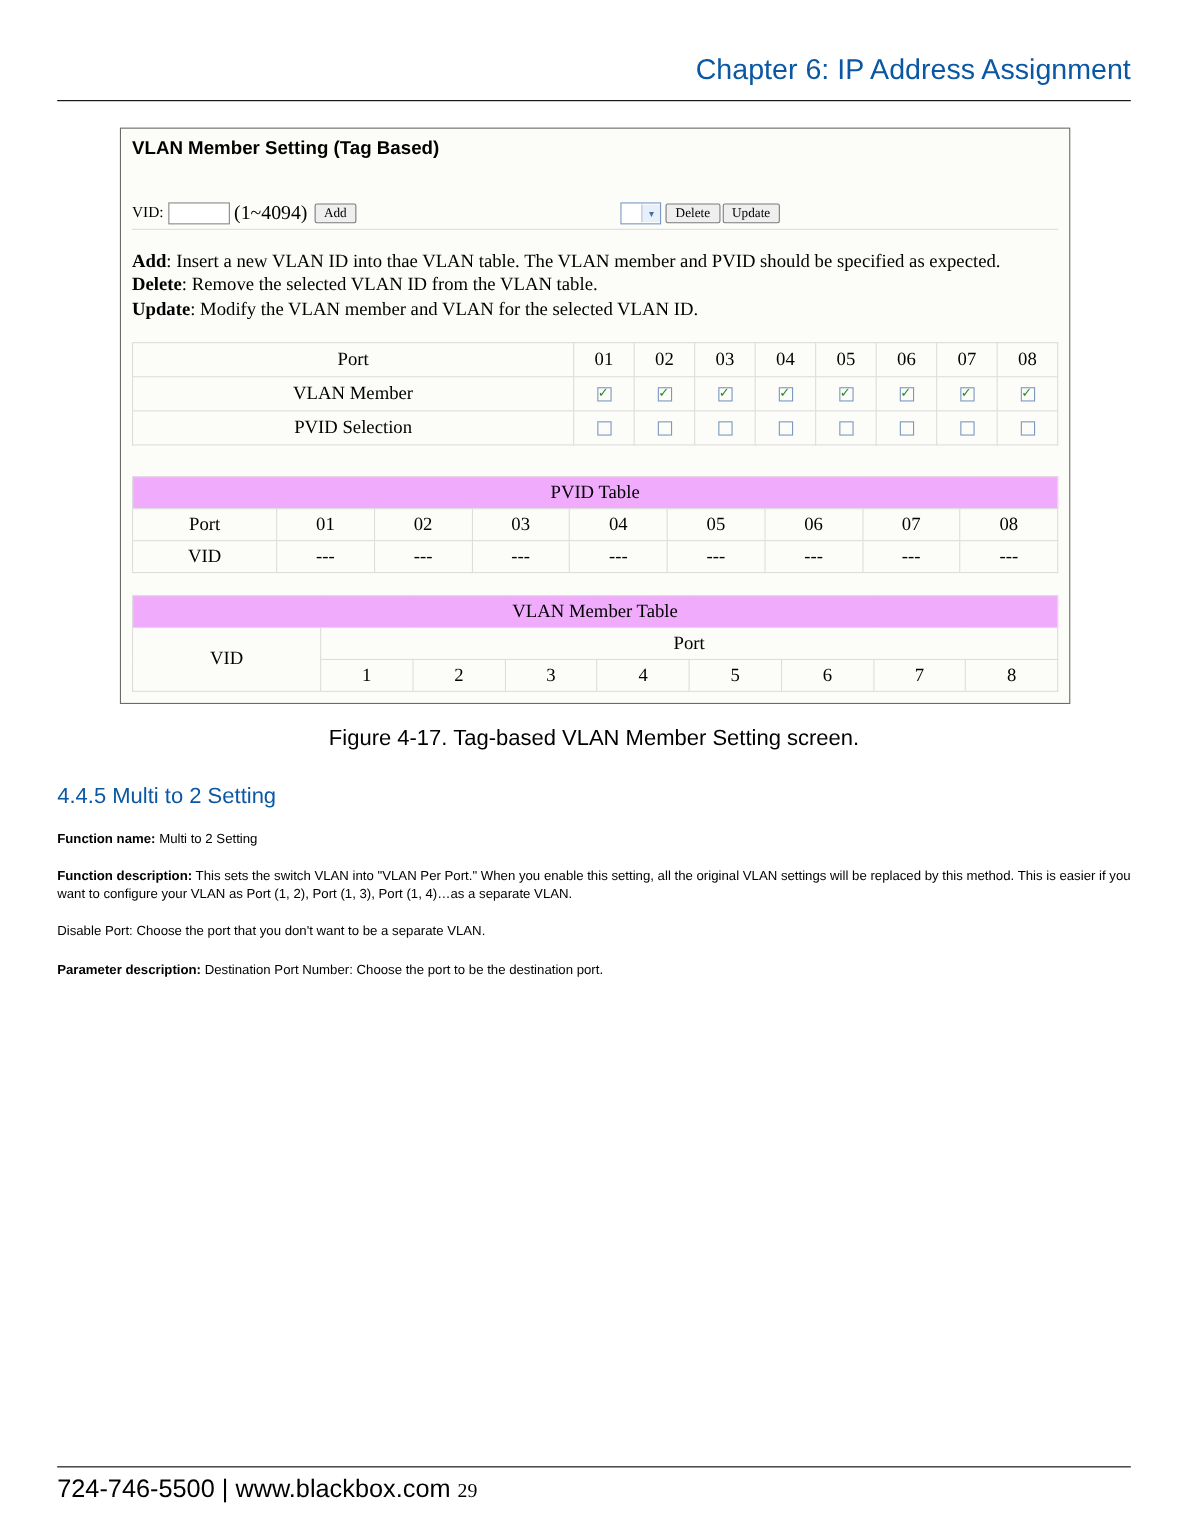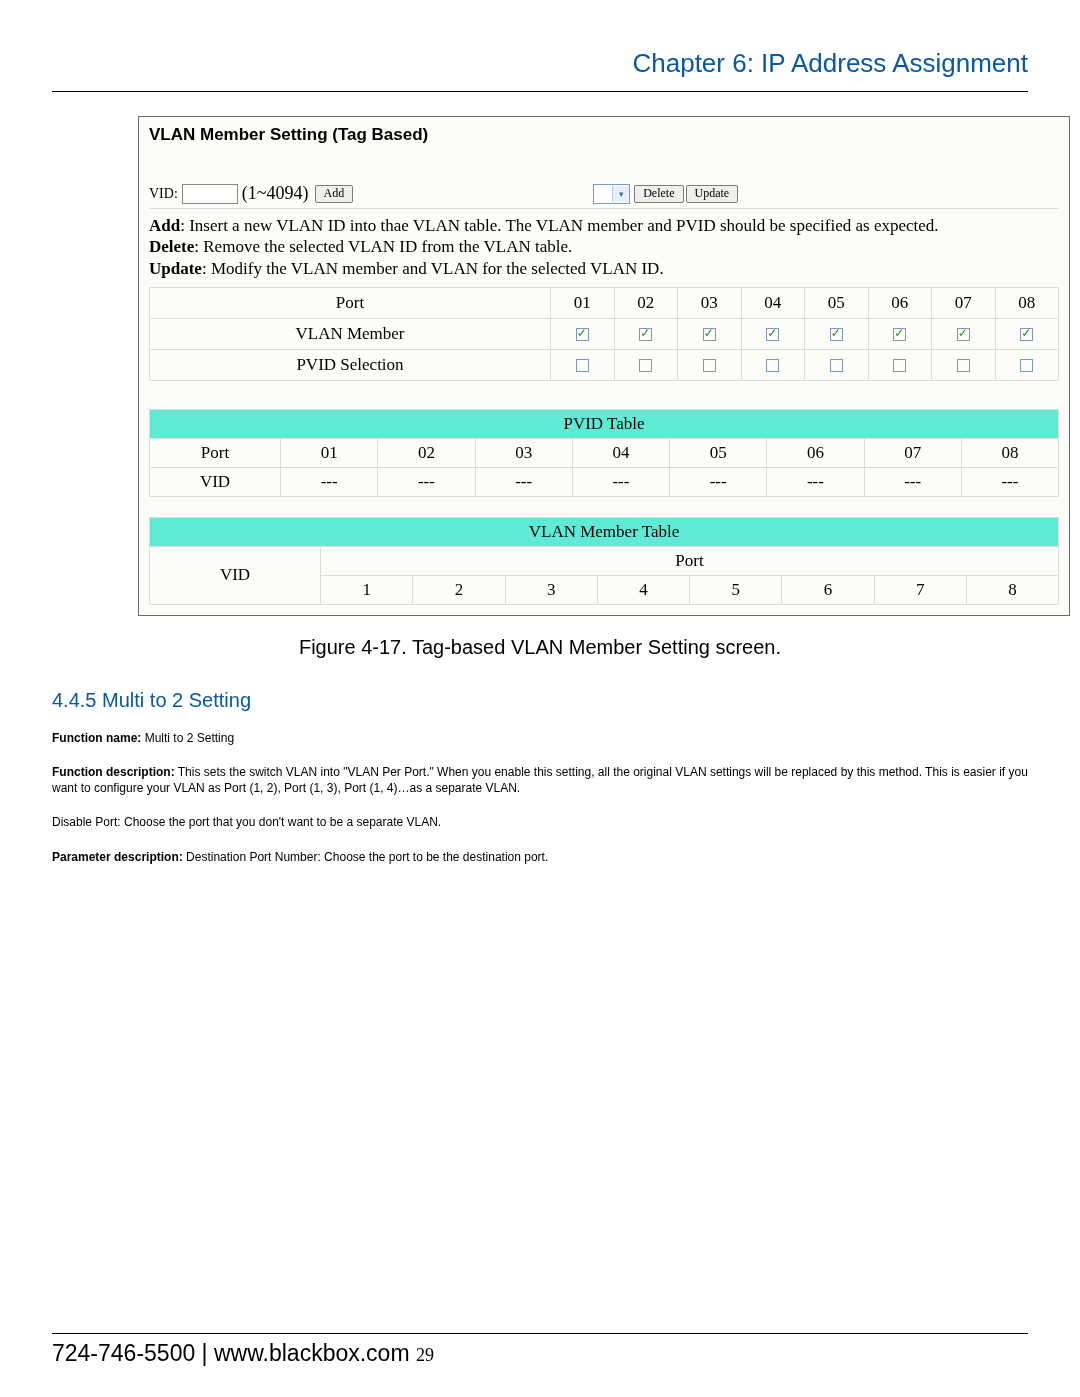--- a/index.html
+++ b/index.html
@@ -25,24 +25,24 @@
     font-family: Arial, sans-serif;
     margin: 8px 0 12px 0;
   }
   hr.top-rule {
     border: none;
     border-top: 1px solid #000;
     margin: 0 0 24px 0;
   }
   
   .panel {
-    margin: 0 20px 0 86px;
+    margin: 0 20px 0 57px;
     border: 1px solid #6b6b6b;
     background: #fcfcf9;
-    width: 932px;
+    width: 864px;
     box-sizing: border-box;
   }
   .panel-title {
     font-family: Arial, sans-serif;
     font-weight: bold;
     font-size: 17px;
     color: #000;
     padding: 8px 10px 36px 10px;
   }
   .panel-inner {
@@ -100,21 +100,21 @@
     align-items: center;
     justify-content: center;
     color: #4a6b9c;
     font-size: 9px;
   }
   .help-block {
     font-family: "Times New Roman", serif;
     font-size: 17px;
     line-height: 1.25;
     border-top: 1px solid #ddd;
-    padding: 6px 0;
+    padding: 18px 0;
   }
   .help-block b { font-weight: bold; }
   table.port-table {
     width: 100%;
     border-collapse: collapse;
     margin-top: 2px;
   }
   table.port-table td, table.port-table th {
     border: 1px solid #ddd;
     font-family: "Times New Roman", serif;
@@ -151,21 +151,21 @@
     border-collapse: collapse;
     margin-top: 28px;
   }
   table.lower td, table.lower th {
     border: 1px solid #ddd;
     font-family: "Times New Roman", serif;
     font-size: 17px;
     text-align: center;
     padding: 4px 0;
   }
-  table.lower .hdr { background: #5eead4; }
+  table.lower .hdr { background: #f0abfc; }
   .figure-caption {
     text-align: center;
     font-size: 20px;
     margin: 20px 0 18px 0;
     font-family: Arial, sans-serif;
   }
   .section-heading {
     color: #0a57a3;
     font-size: 20px;
     font-family: Arial, sans-serif;

